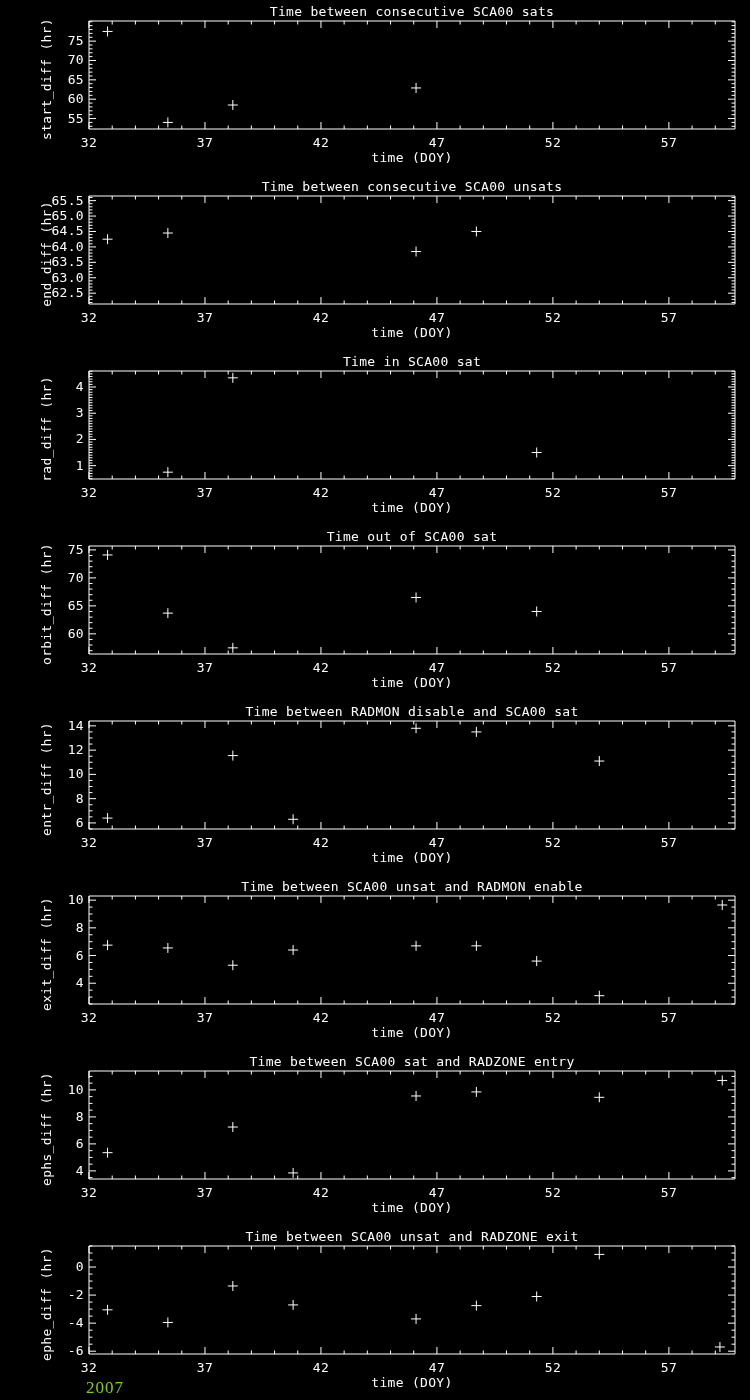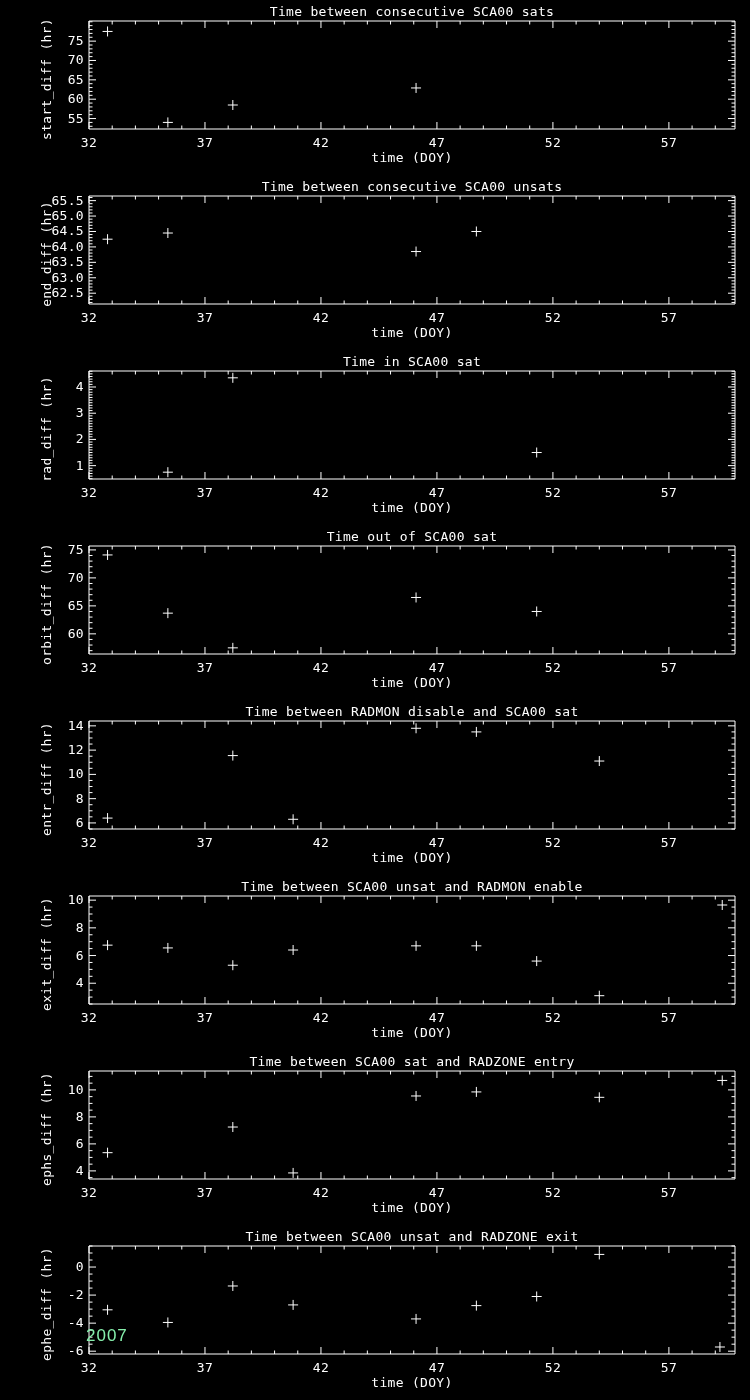--- a/index.html
+++ b/index.html
@@ -1,21 +1,21 @@
 <!DOCTYPE html>
 <html><head>
 <meta charset="utf-8">
 <style>
   html,body{margin:0;padding:0;background:#000;width:750px;height:1400px;overflow:hidden;}
   #figure{position:relative;width:750px;height:1400px;background:#000;}
   svg{display:block;}
   svg text{fill:#fff;font-family:"DejaVu Sans Mono","Liberation Mono",monospace;font-size:13px;letter-spacing:0.3px;}
   svg path{stroke:#fff;fill:none;stroke-width:1;}
-  .year{position:absolute;left:86px;top:1326px;color:#86efac;
-        font-family:Liberation Sans, sans-serif;font-size:17px;letter-spacing:1px;}
+  .year{position:absolute;left:86px;top:1378px;color:#84cc16;
+        font-family:Liberation Serif, serif;font-size:17px;letter-spacing:1px;}
 </style>
 </head>
 <body>
 
 <div id="figure">
   <svg width="750" height="175">
       <path d="M89,21H735V129H89ZM89,129v-7M89,21v7M204.978,129v-7M204.978,21v7M320.957,129v-7M320.957,21v7M436.935,129v-7M436.935,21v7M552.914,129v-7M552.914,21v7M668.892,129v-7M668.892,21v7M112.196,129v-3.5M112.196,21v3.5M135.391,129v-3.5M135.391,21v3.5M158.587,129v-3.5M158.587,21v3.5M181.783,129v-3.5M181.783,21v3.5M228.174,129v-3.5M228.174,21v3.5M251.37,129v-3.5M251.37,21v3.5M274.566,129v-3.5M274.566,21v3.5M297.761,129v-3.5M297.761,21v3.5M344.153,129v-3.5M344.153,21v3.5M367.348,129v-3.5M367.348,21v3.5M390.544,129v-3.5M390.544,21v3.5M413.74,129v-3.5M413.74,21v3.5M460.131,129v-3.5M460.131,21v3.5M483.327,129v-3.5M483.327,21v3.5M506.522,129v-3.5M506.522,21v3.5M529.718,129v-3.5M529.718,21v3.5M576.11,129v-3.5M576.11,21v3.5M599.305,129v-3.5M599.305,21v3.5M622.501,129v-3.5M622.501,21v3.5M645.697,129v-3.5M645.697,21v3.5M692.088,129v-3.5M692.088,21v3.5M715.284,129v-3.5M715.284,21v3.5M89,118.548h7M735,118.548h-7M89,99.194h7M735,99.194h-7M89,79.839h7M735,79.839h-7M89,60.484h7M735,60.484h-7M89,41.129h7M735,41.129h-7M89,126.29h3.5M735,126.29h-3.5M89,122.419h3.5M735,122.419h-3.5M89,114.677h3.5M735,114.677h-3.5M89,110.806h3.5M735,110.806h-3.5M89,106.935h3.5M735,106.935h-3.5M89,103.065h3.5M735,103.065h-3.5M89,95.323h3.5M735,95.323h-3.5M89,91.452h3.5M735,91.452h-3.5M89,87.581h3.5M735,87.581h-3.5M89,83.71h3.5M735,83.71h-3.5M89,75.968h3.5M735,75.968h-3.5M89,72.097h3.5M735,72.097h-3.5M89,68.226h3.5M735,68.226h-3.5M89,64.355h3.5M735,64.355h-3.5M89,56.613h3.5M735,56.613h-3.5M89,52.742h3.5M735,52.742h-3.5M89,48.871h3.5M735,48.871h-3.5M89,45h3.5M735,45h-3.5M89,37.258h3.5M735,37.258h-3.5M89,33.387h3.5M735,33.387h-3.5M89,29.516h3.5M735,29.516h-3.5M89,25.645h3.5M735,25.645h-3.5M89,21.774h3.5M735,21.774h-3.5"></path>
       <path d="M102.557,31.452h10M107.557,26.452v10M162.865,122.419h10M167.865,117.419v10M227.813,105h10M232.813,100v10M411.059,87.968h10M416.059,82.968v10"></path>
       <text x="412" y="16" text-anchor="middle">Time between consecutive SCA00 sats</text>
       <text x="412" y="162" text-anchor="middle">time (DOY)</text>

